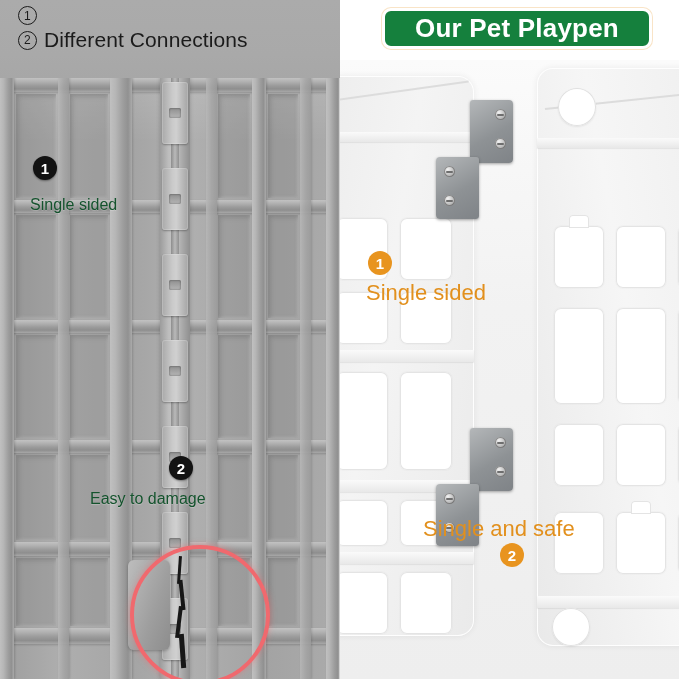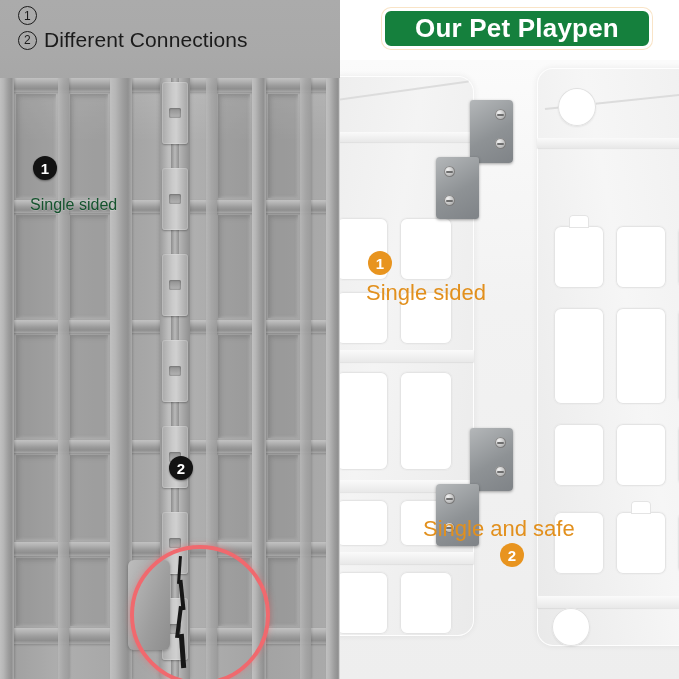--- a/index.html
+++ b/index.html
@@ -188,20 +188,21 @@
       <div class="hl-row">
         <span class="circnum">2</span>
         <span>Different Connections</span>
       </div>
     </div>
 
     <div class="badge-dark" style="left:33px;top:156px;">1</div>
     <div class="lbl-dark" style="left:30px;top:196px;">Single sided</div>
 
     <div class="badge-dark" style="left:169px;top:456px;">2</div>
+    <div class="lbl-dark" style="left:90px;top:490px;">Easy to damage</div>
   </div>
 
   <div class="half-right">
 
     <div class="right-photo">
 
       <div class="panel pL"></div>
       <div class="slant" style="left:-10px;top:40px;width:140px;transform:rotate(-8deg);"></div>
       <div class="rail" style="left:-14px;top:72px;width:148px;height:10px;"></div>
       <div class="rail" style="left:-14px;top:290px;width:148px;height:12px;"></div>

